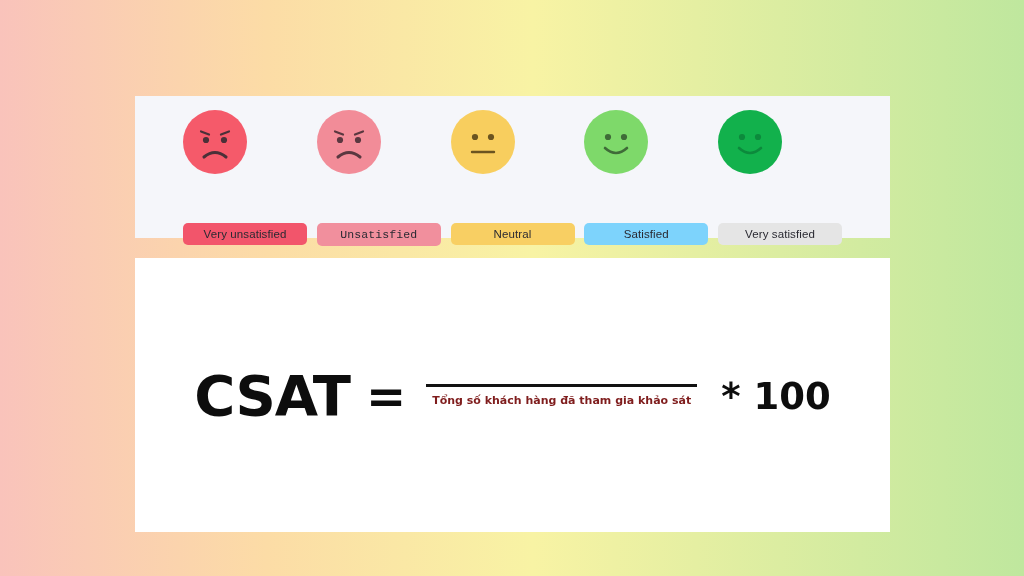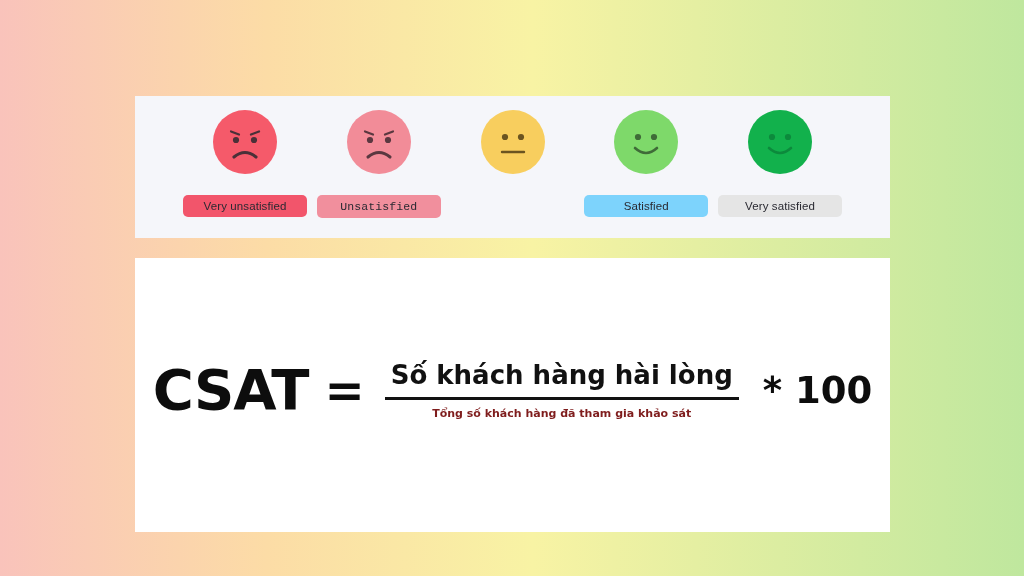--- a/index.html
+++ b/index.html
@@ -39,21 +39,21 @@
   #formula-panel{
     top:258px;height:274px;background:#ffffff;
   }
 
   
   .scale-row{
     display:flex;align-items:flex-start;justify-content:space-between;
     padding:14px 48px 0 48px;height:100%;box-sizing:border-box;
   }
   .scale-item{
-    display:flex;flex-direction:column;align-items:center;width:124px;
+    display:flex;flex-direction:column;align-items:flex-start;width:124px;gap:28px;
   }
   .face{
     width:64px;height:64px;border-radius:50%;
     position:relative;display:block;
   }
   .face svg{position:absolute;left:0;top:0;width:64px;height:64px;}
 
   .pill{
     margin-top:21px;
     min-width:100%;box-sizing:border-box;
@@ -62,21 +62,21 @@
     text-align:center;
     font-size:11.5px;
     font-weight:400;
     color:#2a2a32;
     white-space:nowrap;
     letter-spacing:.1px;
   }
 
   
   .formula{
-    position:absolute;left:0;top:6px;width:100%;height:100%;
+    position:absolute;left:0;top:12px;width:100%;height:100%;
     display:flex;align-items:center;justify-content:center;
     gap:14px;
     padding-bottom:22px;box-sizing:border-box;
   }
   .csat-label{
     font-size:56px;font-weight:700;color:#0d0d0d;
     letter-spacing:-1px;line-height:1;
     font-family:"DejaVu Sans", sans-serif;
   }
   .eq{
@@ -146,20 +146,21 @@
 
     <div class="scale-item">
       <span class="face" id="face2">
         <svg viewBox="0 0 64 64" aria-hidden="true">
           <circle cx="32" cy="32" r="32" fill="#f8ce5e"></circle>
           <circle cx="24" cy="27" r="3.1" fill="#6b5420"></circle>
           <circle cx="40" cy="27" r="3.1" fill="#6b5420"></circle>
           <path d="M21 42 L43 42" stroke="#6b5420" stroke-width="2.4" stroke-linecap="round" fill="none"></path>
         </svg>
       </span>
+      <span class="pill" id="pill2" style="background: rgb(248, 207, 99);">Neutral</span>
     </div>
 
     <div class="scale-item">
       <span class="face" id="face3">
         <svg viewBox="0 0 64 64" aria-hidden="true">
           <circle cx="32" cy="32" r="32" fill="#7ed96a"></circle>
           <circle cx="24" cy="27" r="3.1" fill="#3f6b38"></circle>
           <circle cx="40" cy="27" r="3.1" fill="#3f6b38"></circle>
           <path d="M21 38 Q32 48 43 38" stroke="#3f6b38" stroke-width="2.6" stroke-linecap="round" fill="none"></path>
         </svg>
@@ -180,19 +181,18 @@
     </div>
 
   </div>
 </div>
 
 <div class="panel" id="formula-panel" style="background: rgb(255, 255, 255);">
   <div class="formula">
     <span class="csat-label">CSAT</span>
     <span class="eq">=</span>
     <span class="fraction">
-      <span class="numerator">Số khách hàng hài lòng</span>
       <span class="frac-bar"></span>
       <span class="denominator">Tổng số khách hàng đã tham gia khảo sát</span>
     </span>
     <span class="multiplier">* 100</span>
   </div>
 </div>
 
 </body></html>

